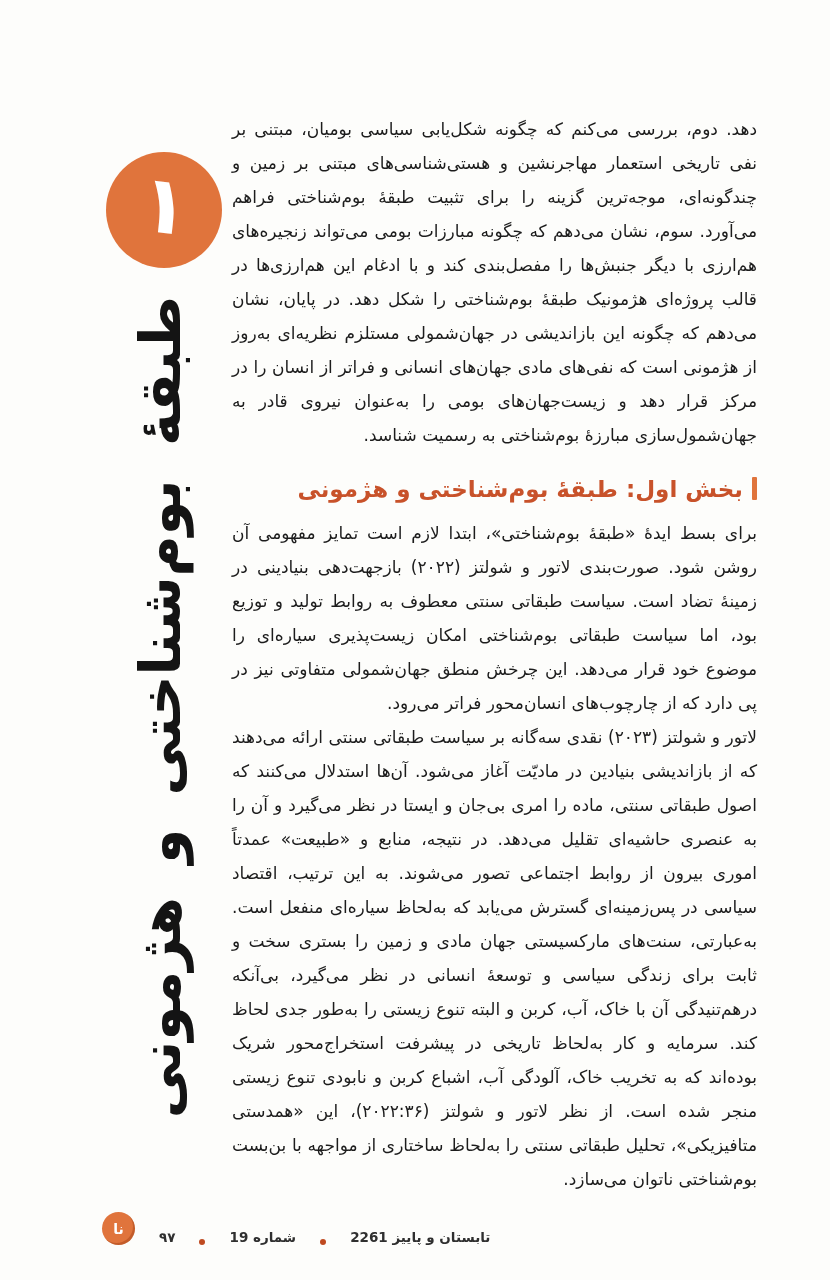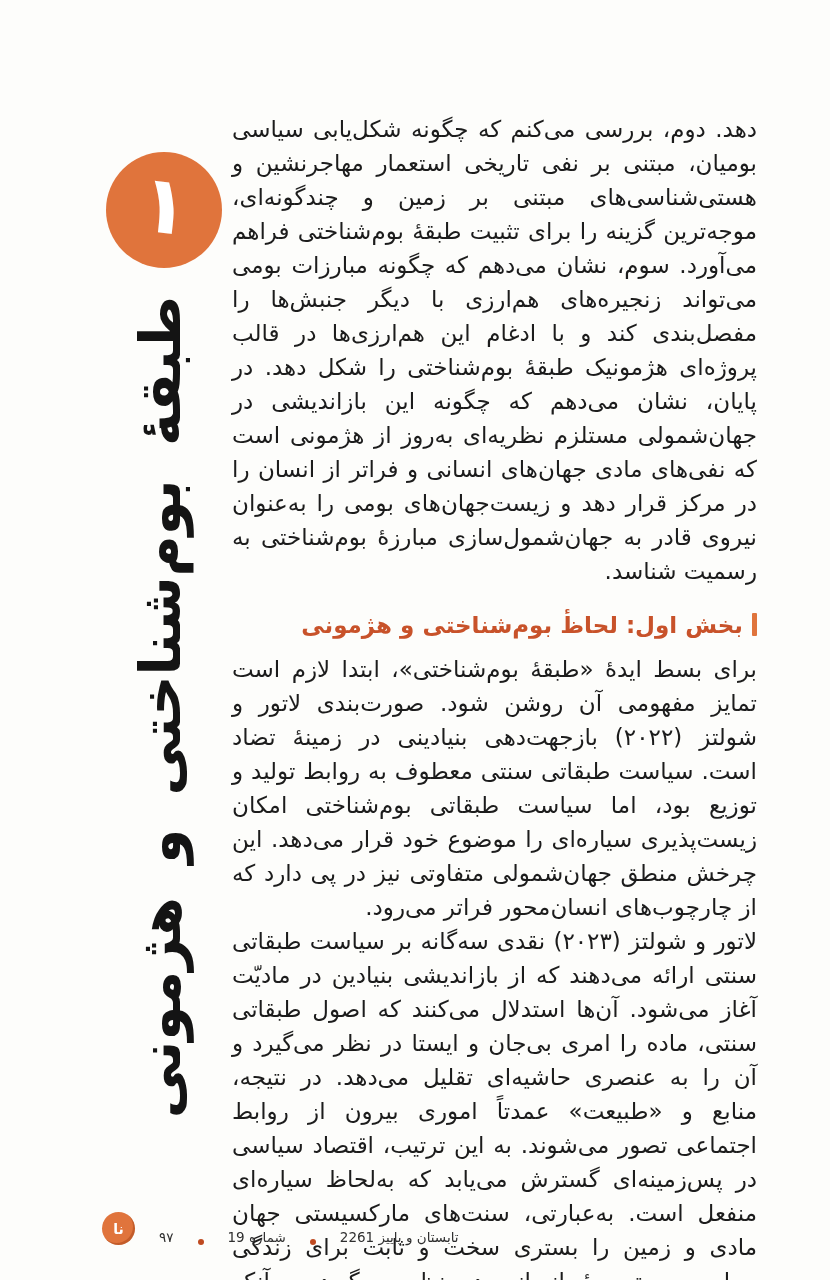--- a/index.html
+++ b/index.html
@@ -69,21 +69,21 @@
 
   
   .content {
     position: absolute;
     left: 232px;
     top: 112px;
     width: 525px;
     direction: rtl;
   }
   .content p {
-    font-size: 23px;
+    font-size: 17px;
     line-height: 34px;
     text-align: justify;
     text-justify: inter-word;
     color: var(--text);
   }
   .content h2 {
     margin: 20px 0 10px;
     font-size: 23px;
     font-weight: 700;
     color: var(--heading);
@@ -119,21 +119,21 @@
     font-size: 14px;
     font-weight: 700;
     display: flex;
     align-items: center;
     justify-content: center;
     direction: rtl;
     box-shadow: inset -2px -2px 0 rgba(140,50,10,.35);
   }
   .footer-text {
     font-size: 13.5px;
-    font-weight: 400;
+    font-weight: 700;
     color: #2f2f2f;
     direction: rtl;
     white-space: nowrap;
   }
   .footer-dot {
     width: 6px;
     height: 6px;
     border-radius: 50%;
     background: var(--dot);
     display: inline-block;
@@ -148,21 +148,21 @@
     <span class="num">۱</span>
   </div>
 
   <div class="vertical-title-wrap">
     <div class="vertical-title">طبقهٔ بوم‌شناختی و هژمونی</div>
   </div>
 
   <div class="content">
     <p>دهد. دوم، بررسی می‌کنم که چگونه شکل‌یابی سیاسی بومیان، مبتنی بر نفی تاریخی استعمار مهاجرنشین و هستی‌شناسی‌های مبتنی بر زمین و چندگونه‌ای، موجه‌ترین گزینه را برای تثبیت طبقهٔ بوم‌شناختی فراهم می‌آورد. سوم، نشان می‌دهم که چگونه مبارزات بومی می‌تواند زنجیره‌های هم‌ارزی با دیگر جنبش‌ها را مفصل‌بندی کند و با ادغام این هم‌ارزی‌ها در قالب پروژه‌ای هژمونیک طبقهٔ بوم‌شناختی را شکل دهد. در پایان، نشان می‌دهم که چگونه این بازاندیشی در جهان‌شمولی مستلزم نظریه‌ای به‌روز از هژمونی است که نفی‌های مادی جهان‌های انسانی و فراتر از انسان را در مرکز قرار دهد و زیست‌جهان‌های بومی را به‌عنوان نیروی قادر به جهان‌شمول‌سازی مبارزهٔ بوم‌شناختی به رسمیت شناسد.</p>
     <h2>
-      <span class="heading-bar"></span><span>بخش اول: لحاظٔ بوم‌شناختی و هژمونی</span>
+      <span class="heading-bar"></span><span>بخش اول: طبقهٔ بوم‌شناختی و هژمونی</span>
     </h2>
     <p>برای بسط ایدهٔ «طبقهٔ بوم‌شناختی»، ابتدا لازم است تمایز مفهومی آن روشن شود. صورت‌بندی لاتور و شولتز (۲۰۲۲) بازجهت‌دهی بنیادینی در زمینهٔ تضاد است. سیاست طبقاتی سنتی معطوف به روابط تولید و توزیع بود، اما سیاست طبقاتی بوم‌شناختی امکان زیست‌پذیری سیاره‌ای را موضوع خود قرار می‌دهد. این چرخش منطق جهان‌شمولی متفاوتی نیز در پی دارد که از چارچوب‌های انسان‌محور فراتر می‌رود.</p>
     <p>لاتور و شولتز (۲۰۲۳) نقدی سه‌گانه بر سیاست طبقاتی سنتی ارائه می‌دهند که از بازاندیشی بنیادین در مادیّت آغاز می‌شود. آن‌ها استدلال می‌کنند که اصول طبقاتی سنتی، ماده را امری بی‌جان و ایستا در نظر می‌گیرد و آن را به عنصری حاشیه‌ای تقلیل می‌دهد. در نتیجه، منابع و «طبیعت» عمدتاً اموری بیرون از روابط اجتماعی تصور می‌شوند. به این ترتیب، اقتصاد سیاسی در پس‌زمینه‌ای گسترش می‌یابد که به‌لحاظ سیاره‌ای منفعل است. به‌عبارتی، سنت‌های مارکسیستی جهان مادی و زمین را بستری سخت و ثابت برای زندگی سیاسی و توسعهٔ انسانی در نظر می‌گیرد، بی‌آنکه درهم‌تنیدگی آن با خاک، آب، کربن و البته تنوع زیستی را به‌طور جدی لحاظ کند. سرمایه و کار به‌لحاظ تاریخی در پیشرفت استخراج‌محور شریک بوده‌اند که به تخریب خاک، آلودگی آب، اشباع کربن و نابودی تنوع زیستی منجر شده است. از نظر لاتور و شولتز (۲۰۲۲:۳۶)، این «همدستی متافیزیکی»، تحلیل طبقاتی سنتی را به‌لحاظ ساختاری از مواجهه با بن‌بست بوم‌شناختی ناتوان می‌سازد.</p>
   </div>
 
   <div class="footer">
     <span class="footer-logo">نا</span>
     <span class="footer-text">۹۷</span>
     <span class="footer-dot"></span>
     <span class="footer-text">شماره 19</span>

